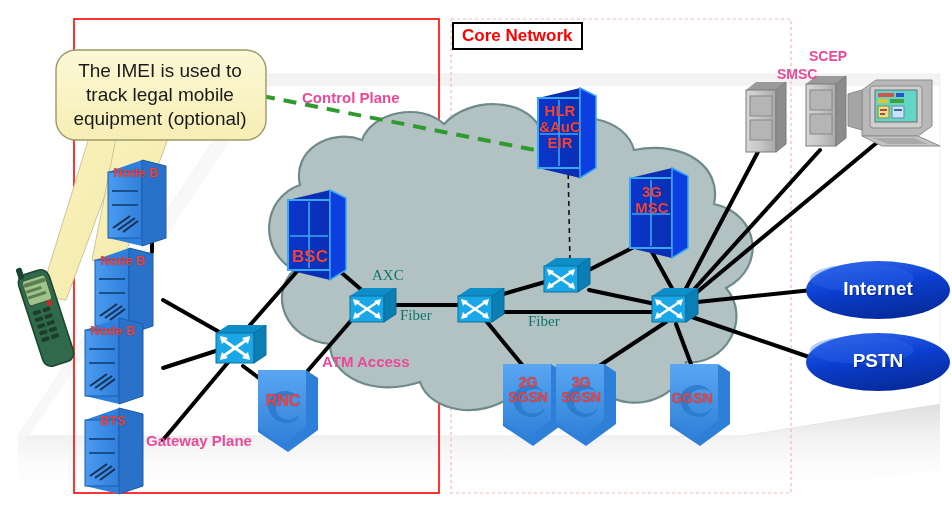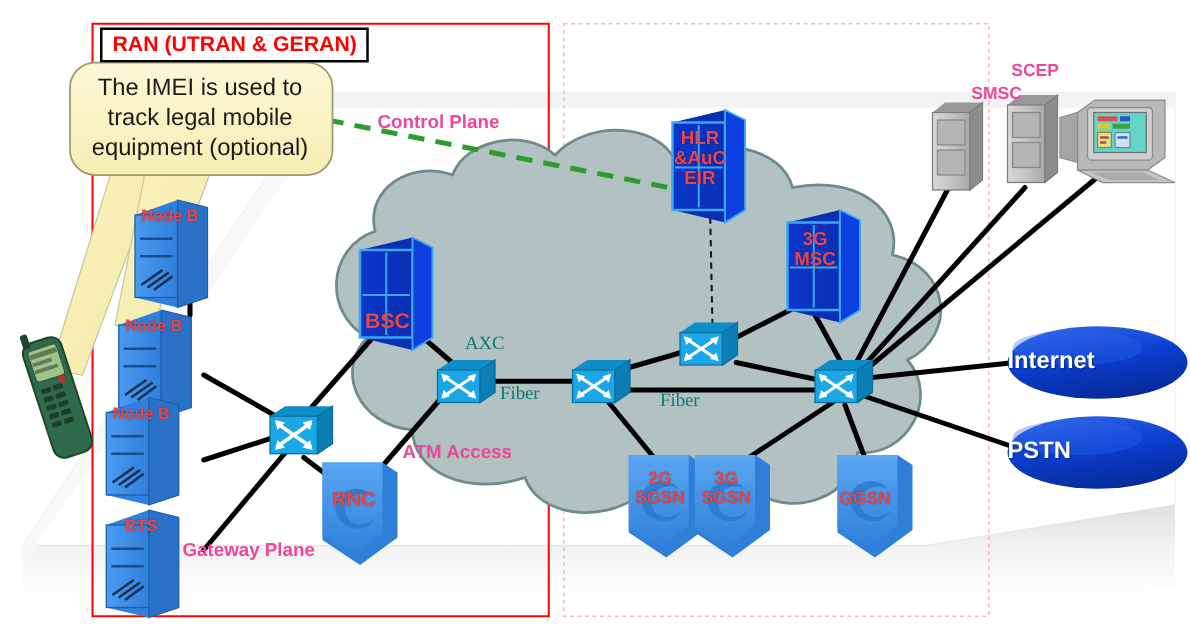--- a/index.html
+++ b/index.html
@@ -35,21 +35,21 @@
 
   
   .dev-label{
     position:absolute;color:#ef4444;font-weight:bold;
     font-family:"Liberation Sans",sans-serif;text-align:center;
     white-space:pre-line;line-height:1.05;pointer-events:none;
     text-shadow:0 0 1px rgba(0,0,0,.45);
   }
   .oval-label{
     position:absolute;color:#ffffff;font-weight:bold;font-size:19px;
-    font-family:"Liberation Sans",sans-serif;
+    font-family:"Liberation Sans",sans-serif;text-align:center;
     width:100%;pointer-events:none;
     text-shadow:1px 1px 1px rgba(0,0,0,.35);
   }
 </style>
 </head>
 <body>
 
 <div id="stage">
 
   <svg id="svgroot" viewBox="0 0 952 507">
@@ -437,22 +437,22 @@
     </g>
 
     <g>
       <ellipse cx="878" cy="290" rx="72" ry="29" fill="url(#ovalGrad)"></ellipse>
       <ellipse cx="862" cy="278" rx="52" ry="14" fill="#2f66ea" opacity=".35"></ellipse>
       <ellipse cx="878" cy="362" rx="72" ry="29" fill="url(#ovalGrad)"></ellipse>
       <ellipse cx="862" cy="350" rx="52" ry="14" fill="#2f66ea" opacity=".35"></ellipse>
     </g>
   </svg>
 
-  <div id="ran-zone-label" class="zone-label">RAN (UTRAN &amp; GERAN)</div>
-
+
+  <div id="cn-zone-label" class="zone-label">Core Network</div>
 
   <div class="callout-text">The IMEI is used to track legal mobile equipment (optional)</div>
 
   <div class="plain-label" style="left:302px;top:89px;font-size:15px;">Control Plane</div>
 
   <div class="plain-label" style="left:146px;top:432px;font-size:15px;">Gateway Plane</div>
 
   <div class="plain-label" style="left:322px;top:353px;font-size:15px;">ATM  Access</div>
 
   <div class="thin-label" style="left:372px;top:267px;font-size:15px;">AXC</div>

